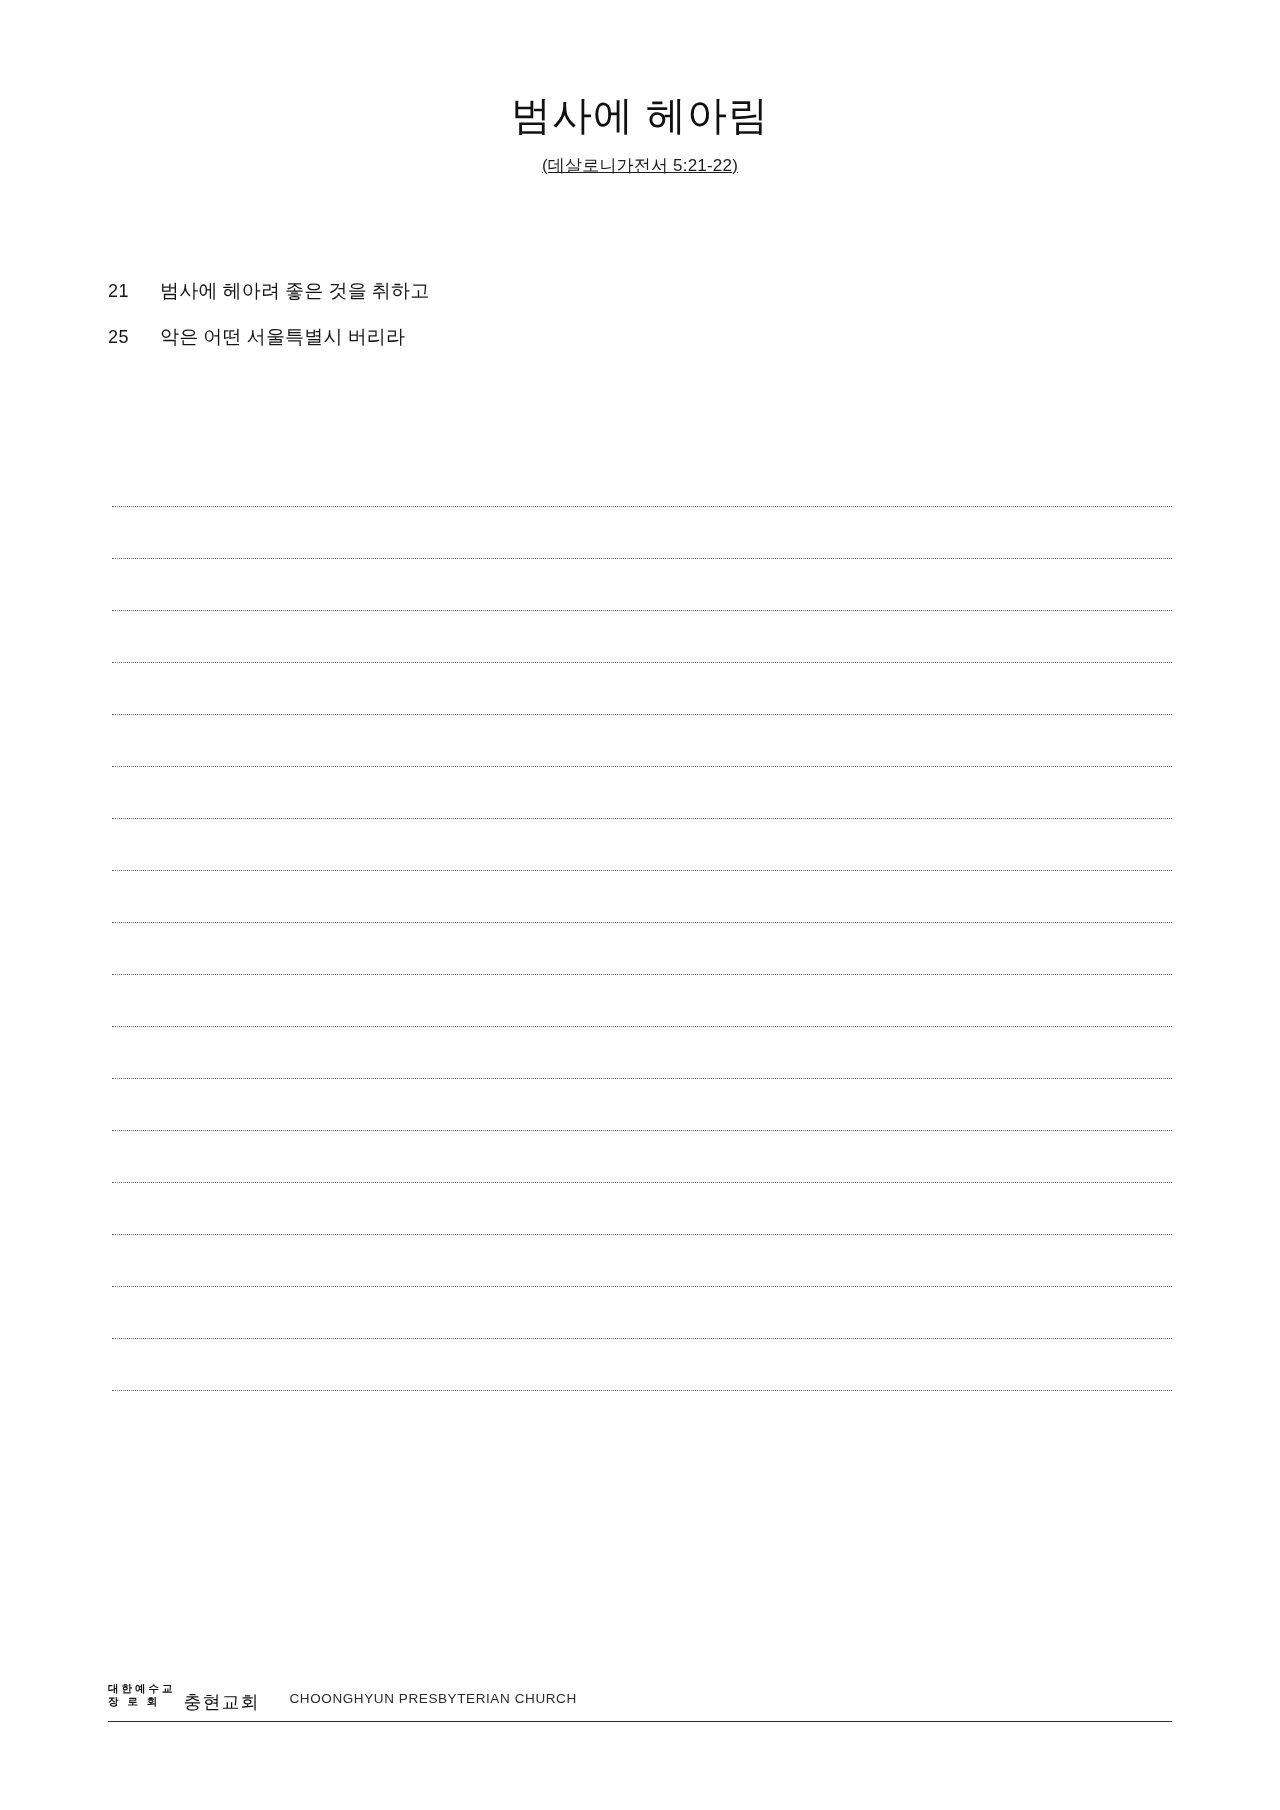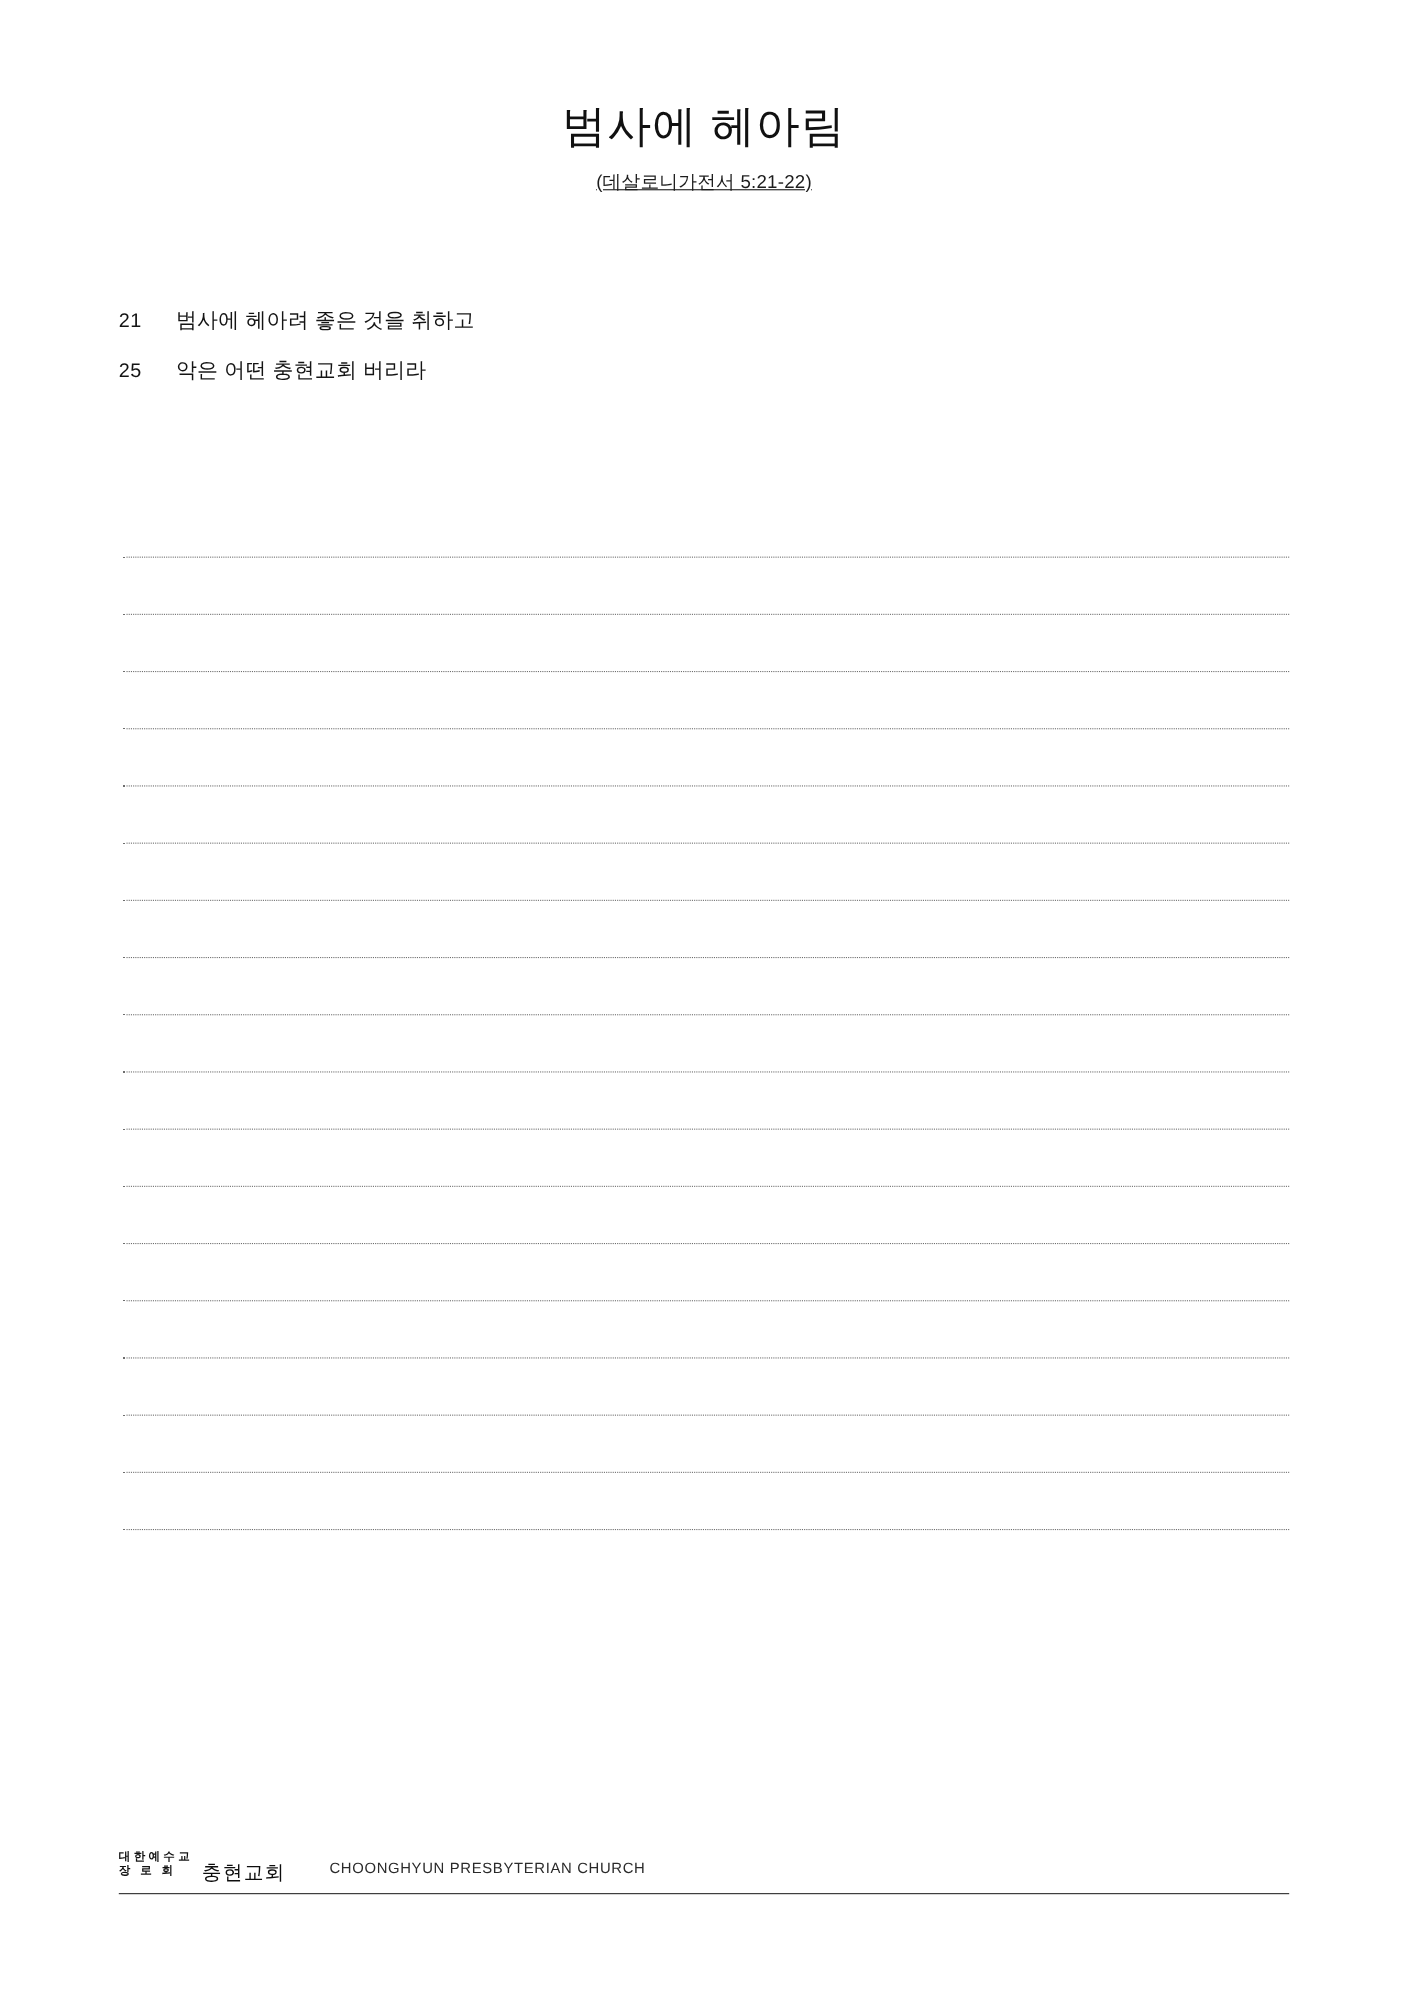--- a/index.html
+++ b/index.html
@@ -64,20 +64,21 @@
   .verse-num {
     width: 52px;
     flex: 0 0 52px;
     font-size: 18px;
     letter-spacing: 0.5px;
     color: #141414;
   }
   .verse-text {
     flex: 1;
     letter-spacing: 0.2px;
+    font-family: Liberation Serif, serif;
   }
 
   
   .note-area {
     position: absolute;
     top: 455px;
     left: 112px;
     width: 1060px;
   }
   .note-line {
@@ -88,21 +89,21 @@
   
   .footer {
     position: absolute;
     left: 108px;
     right: 108px;
     bottom: 78px;
   }
   .footer-brand {
     display: flex;
     align-items: flex-end;
-    gap: 24px;
+    gap: 14px;
     padding-bottom: 10px;
   }
   .logo-mark {
     display: flex;
     align-items: flex-end;
     gap: 8px;
   }
   .logo-small {
     display: flex;
     flex-direction: column;
@@ -159,21 +160,21 @@
     <div class="doc-subtitle">(데살로니가전서 5:21-22)</div>
   </div>
 
   <div class="verses">
     <div class="verse-row">
       <span class="verse-num">21</span>
       <span class="verse-text">범사에 헤아려 좋은 것을 취하고</span>
     </div>
     <div class="verse-row">
       <span class="verse-num">25</span>
-      <span class="verse-text">악은 어떤 충현교회 버리라</span>
+      <span class="verse-text">악은 어떤 서울특별시 버리라</span>
     </div>
   </div>
 
   <div class="note-area">
     <div class="note-line"></div>
     <div class="note-line"></div>
     <div class="note-line"></div>
     <div class="note-line"></div>
     <div class="note-line"></div>
     <div class="note-line"></div>

